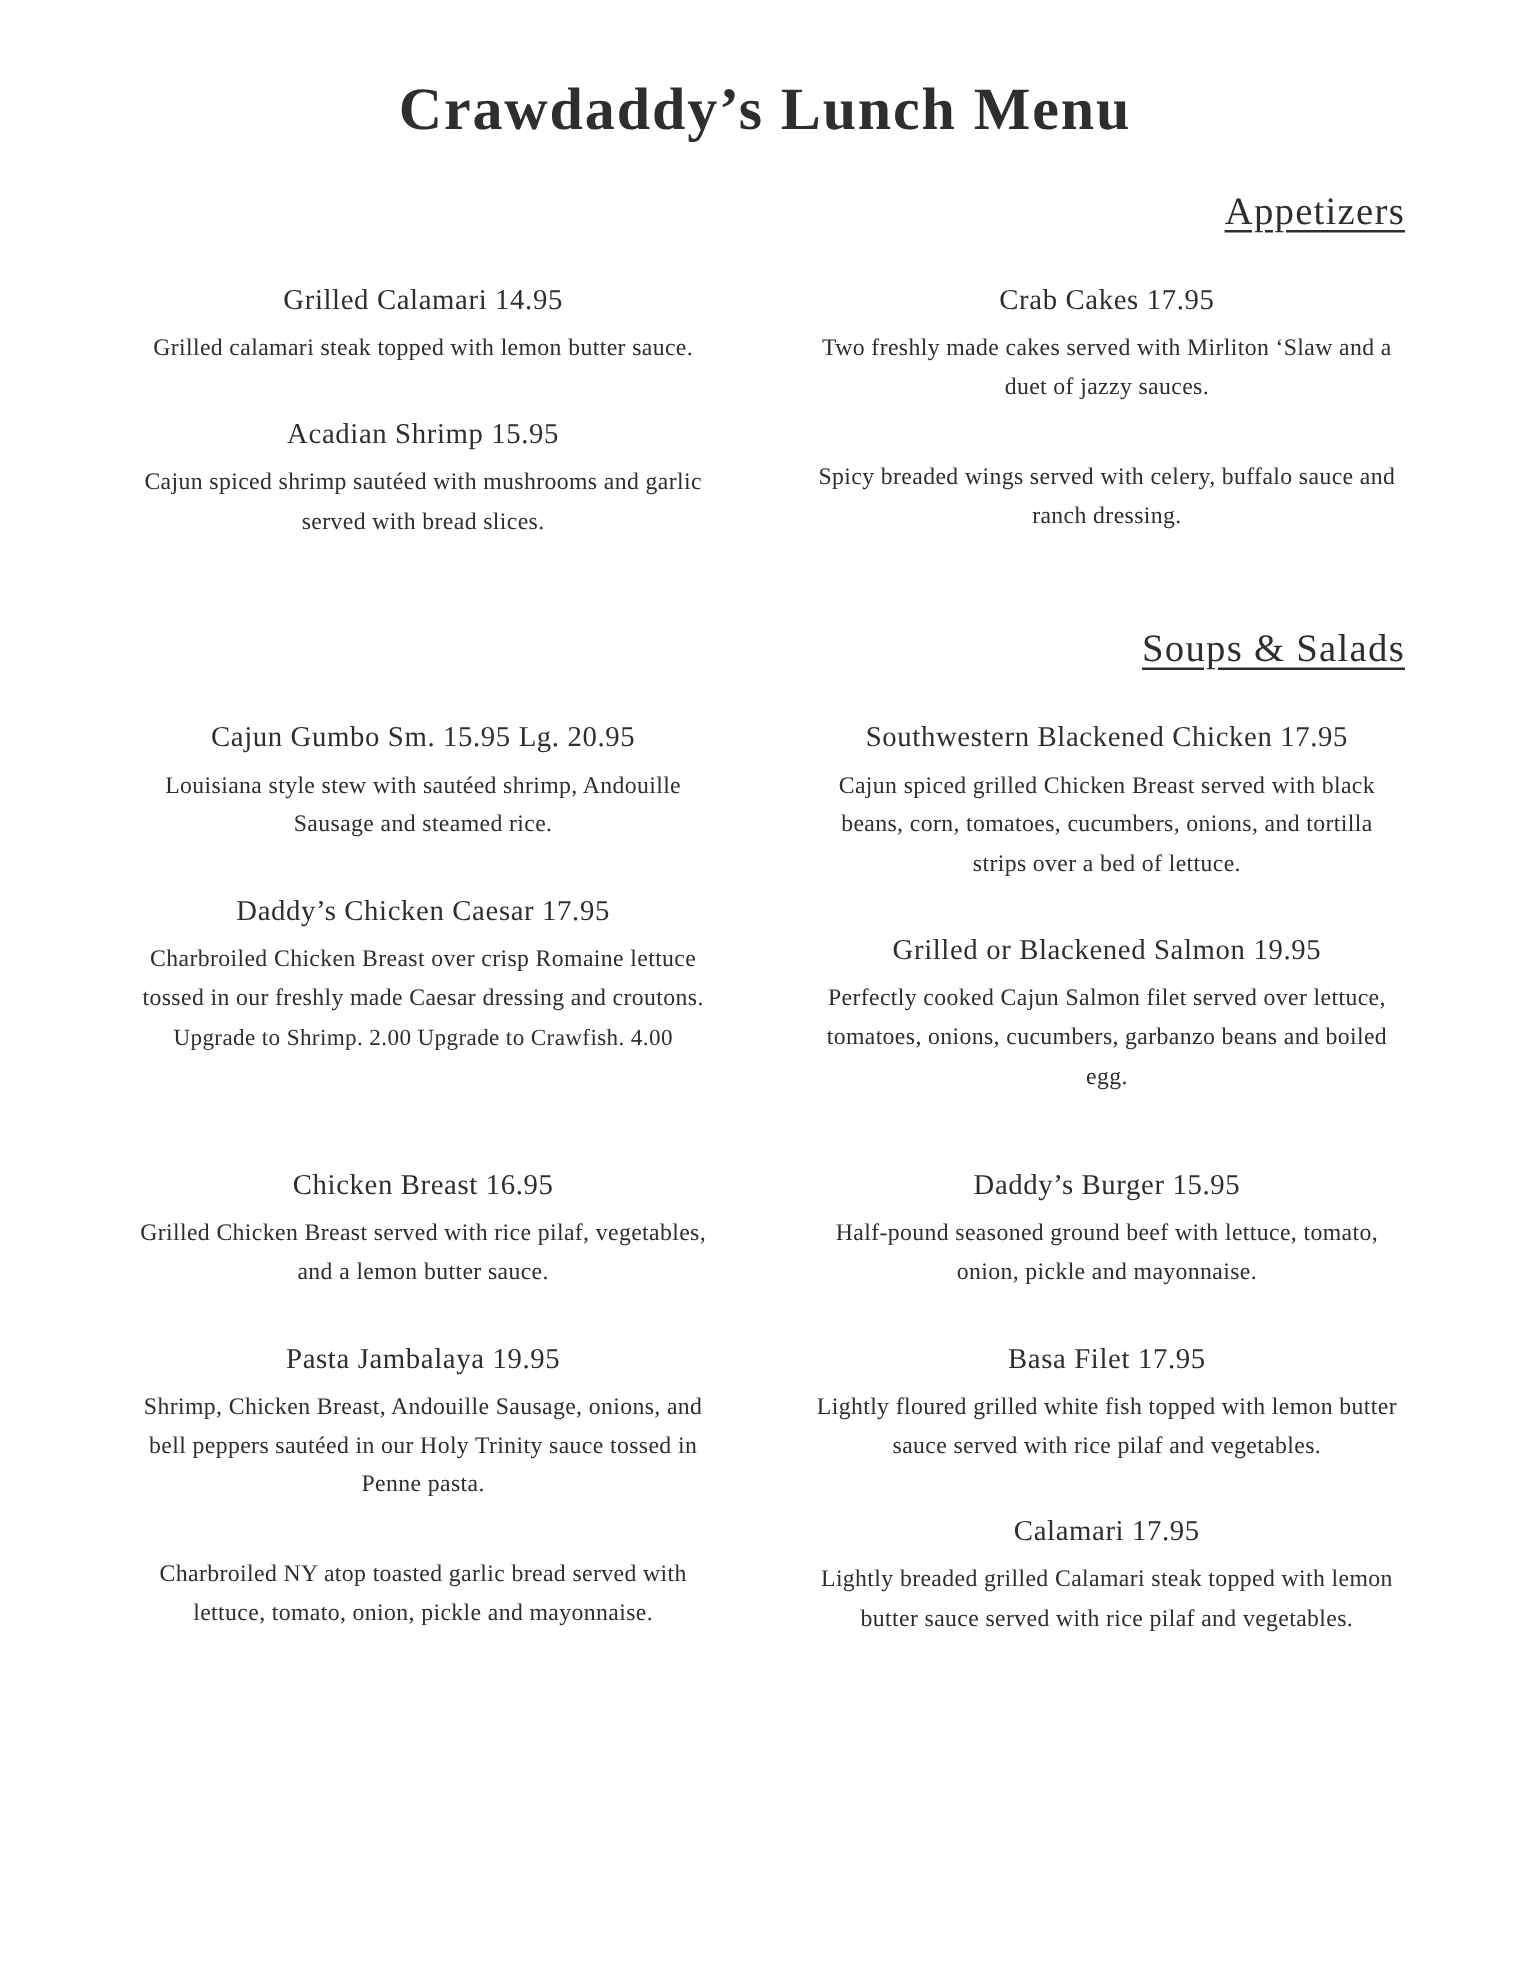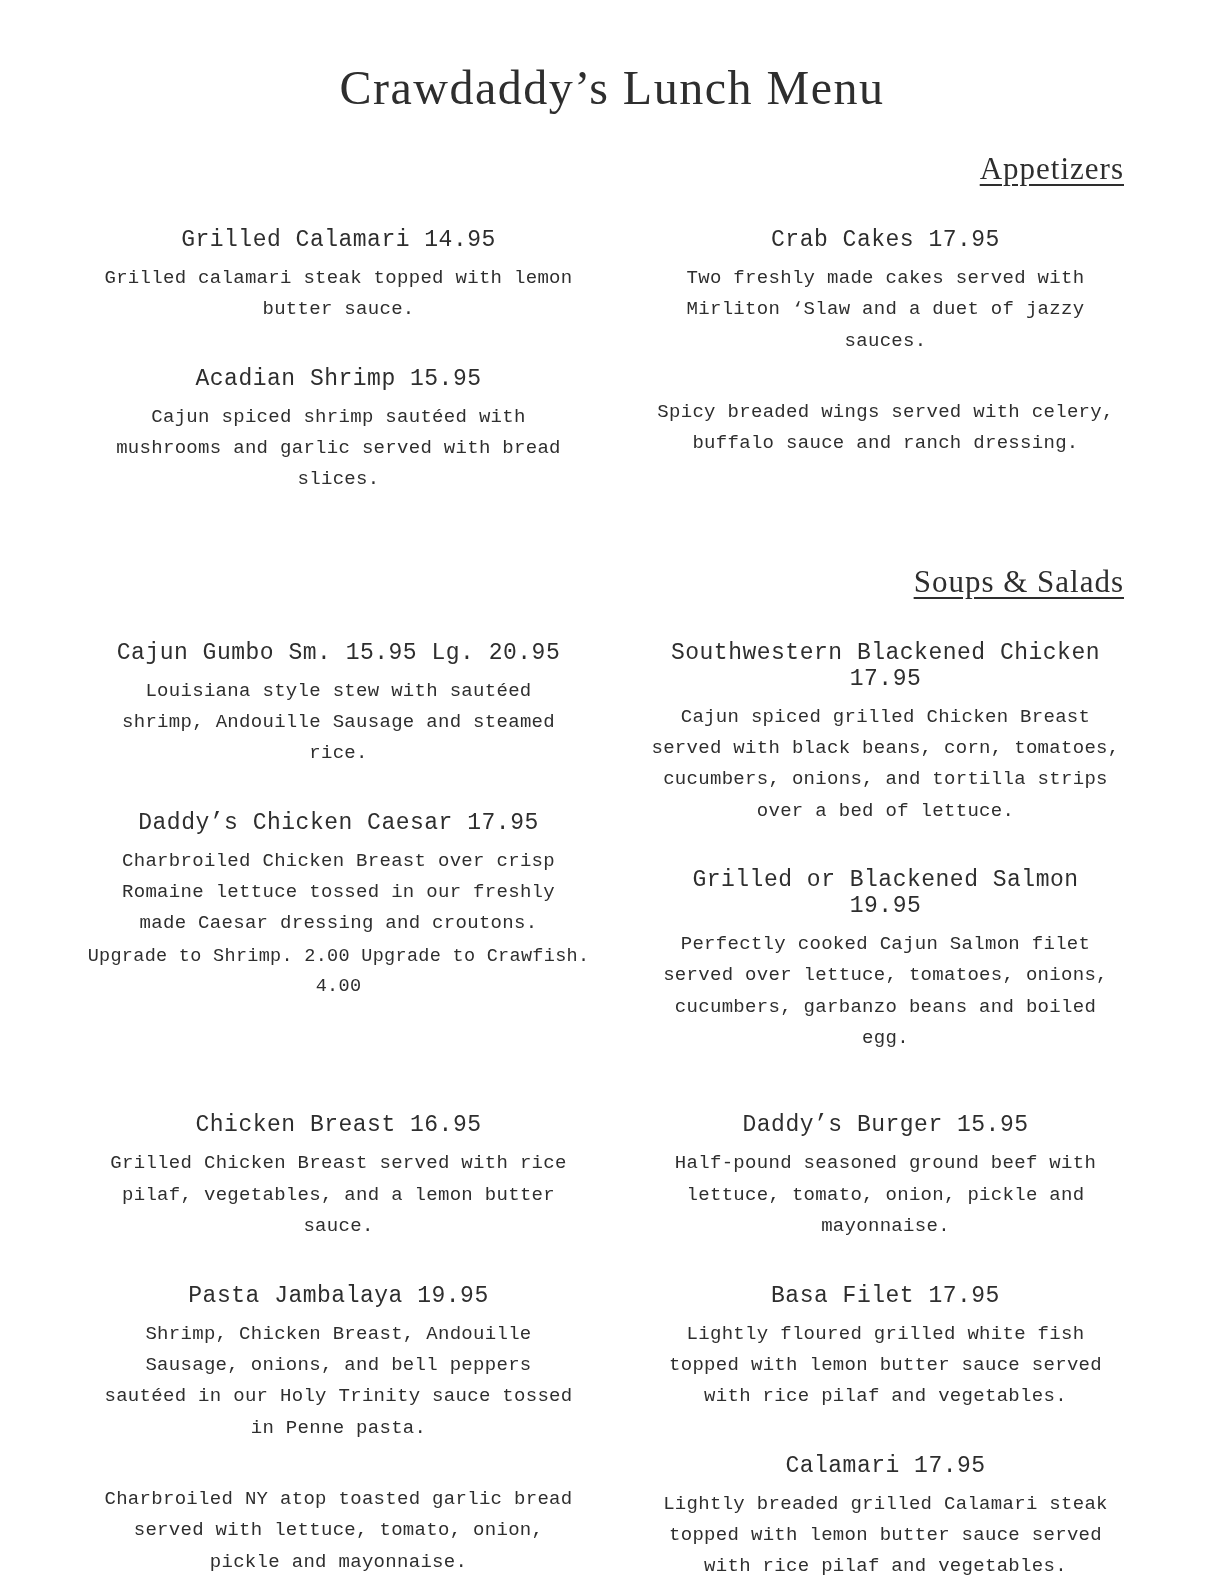--- a/index.html
+++ b/index.html
@@ -15,21 +15,21 @@
   }
   .page {
     box-sizing: border-box;
     width: 1224px;
     min-height: 1584px;
     padding: 48px 100px 40px 100px;
   }
   .title {
     text-align: center;
     font-size: 48px;
-    font-weight: normal;
+    font-weight: bold;
     letter-spacing: 1.5px;
     margin: 12px 0 36px 0;
   }
   .section-heading {
     text-align: right;
     font-size: 31px;
     font-weight: normal;
     letter-spacing: 1px;
     margin: 28px 0 40px 0;
   }
@@ -39,21 +39,20 @@
     text-decoration-thickness: 1.5px;
   }
   .columns {
     display: flex;
     justify-content: space-between;
     gap: 70px;
   }
   .col {
     flex: 1 1 0;
     min-width: 0;
-    font-family: Liberation Mono, monospace;
   }
   .item {
     text-align: center;
     margin: 0 auto 40px auto;
     max-width: 470px;
   }
   .item-title {
     font-size: 23px;
     letter-spacing: 0.5px;
     margin-bottom: 10px;

